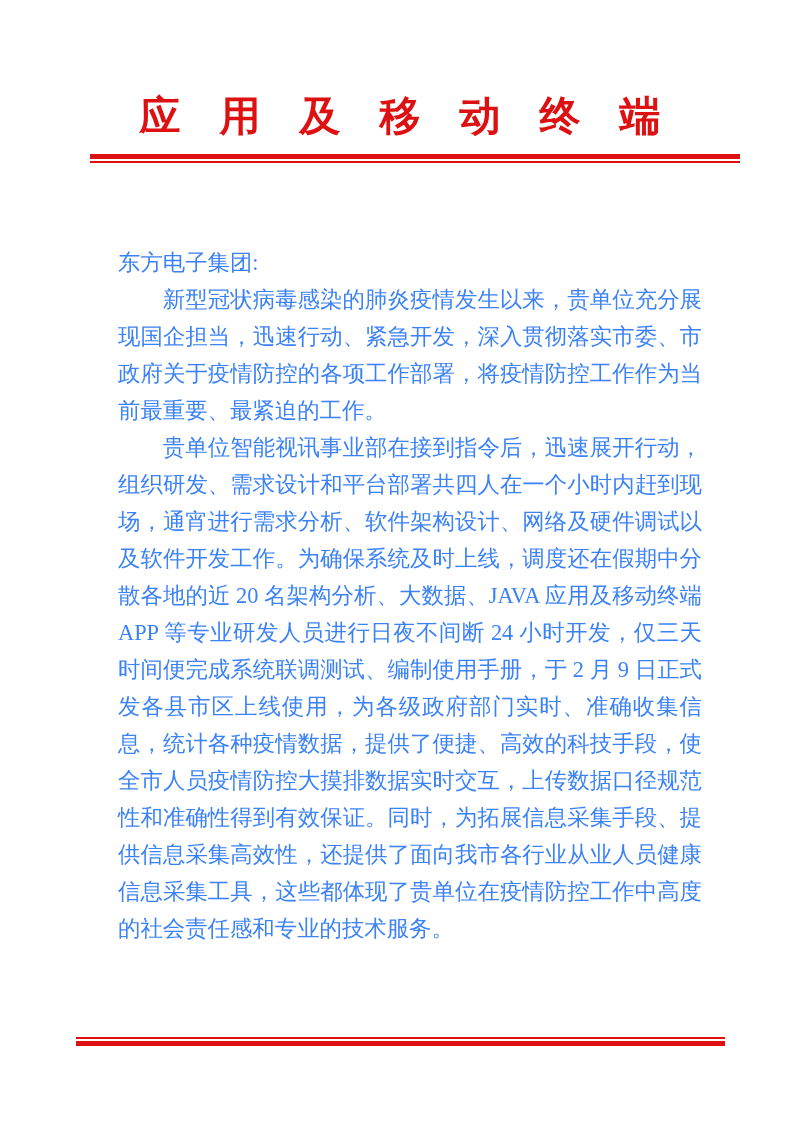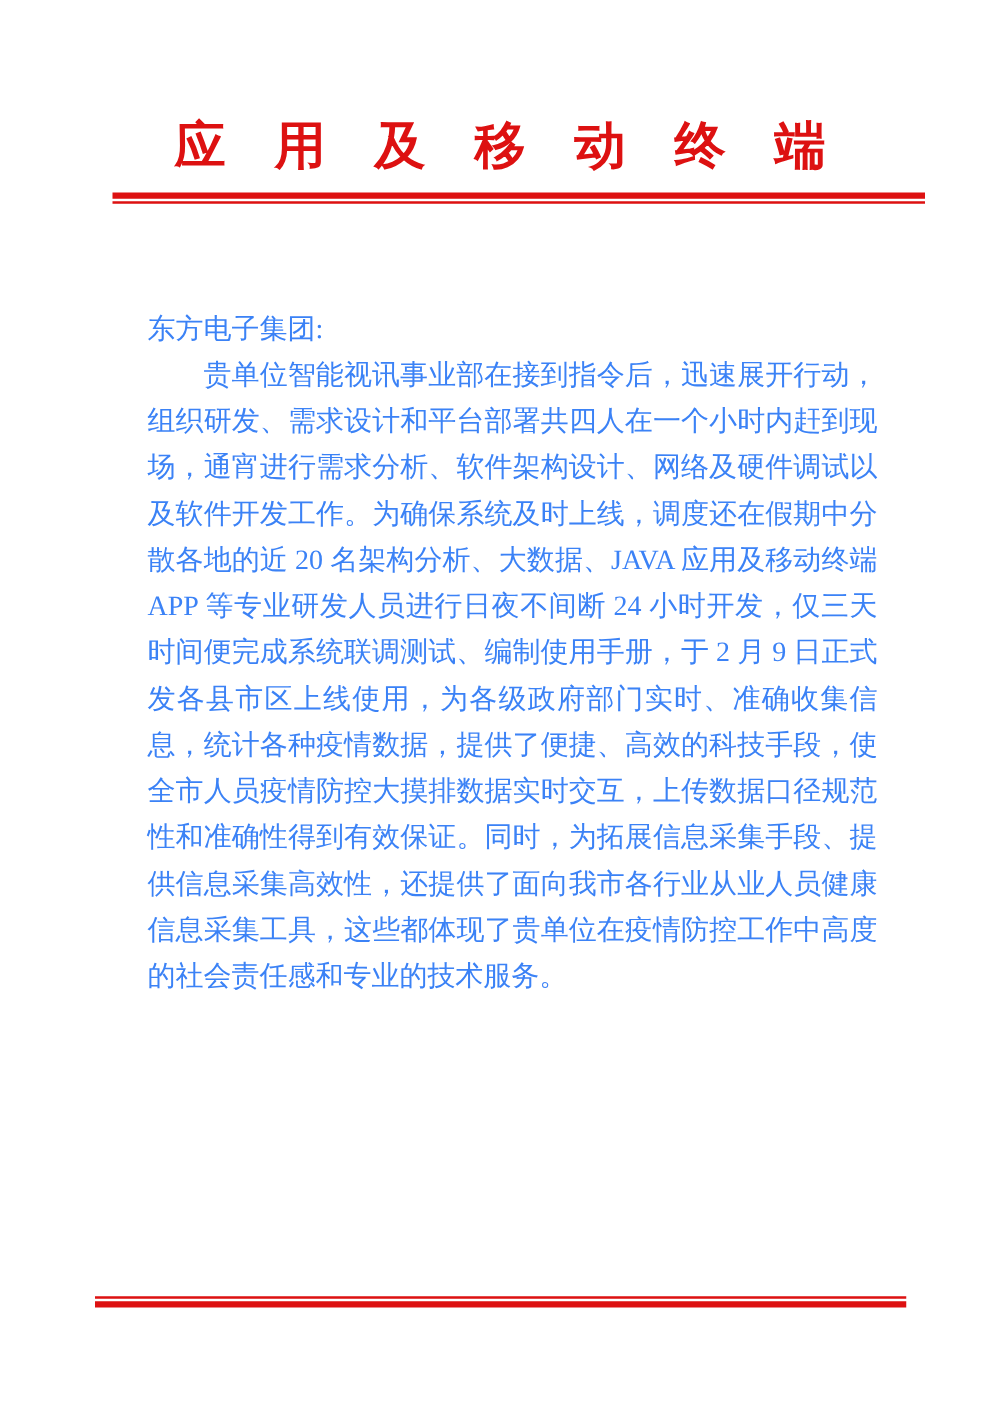--- a/index.html
+++ b/index.html
@@ -82,20 +82,21 @@
 
   <div class="rule rule-top">
     <div class="bar-thick"></div>
     <div class="bar-gap"></div>
     <div class="bar-thin"></div>
   </div>
 
 
   <main class="letter-body">
     <p class="recipient">东方电子集团:</p>
+    <p class="para">新型冠状病毒感染的肺炎疫情发生以来，贵单位充分展现国企担当，迅速行动、紧急开发，深入贯彻落实市委、市政府关于疫情防控的各项工作部署，将疫情防控工作作为当前最重要、最紧迫的工作。</p>
     <p class="para">贵单位智能视讯事业部在接到指令后，迅速展开行动，组织研发、需求设计和平台部署共四人在一个小时内赶到现场，通宵进行需求分析、软件架构设计、网络及硬件调试以及软件开发工作。为确保系统及时上线，调度还在假期中分散各地的近 20 名架构分析、大数据、JAVA 应用及移动终端 APP 等专业研发人员进行日夜不间断 24 小时开发，仅三天时间便完成系统联调测试、编制使用手册，于 2 月 9 日正式发各县市区上线使用，为各级政府部门实时、准确收集信息，统计各种疫情数据，提供了便捷、高效的科技手段，使全市人员疫情防控大摸排数据实时交互，上传数据口径规范性和准确性得到有效保证。同时，为拓展信息采集手段、提供信息采集高效性，还提供了面向我市各行业从业人员健康信息采集工具，这些都体现了贵单位在疫情防控工作中高度的社会责任感和专业的技术服务。</p>
   </main>
 
   <div class="rule rule-bottom">
     <div class="bar-thin"></div>
     <div class="bar-gap"></div>
     <div class="bar-thick"></div>
   </div>
 
 </div>

